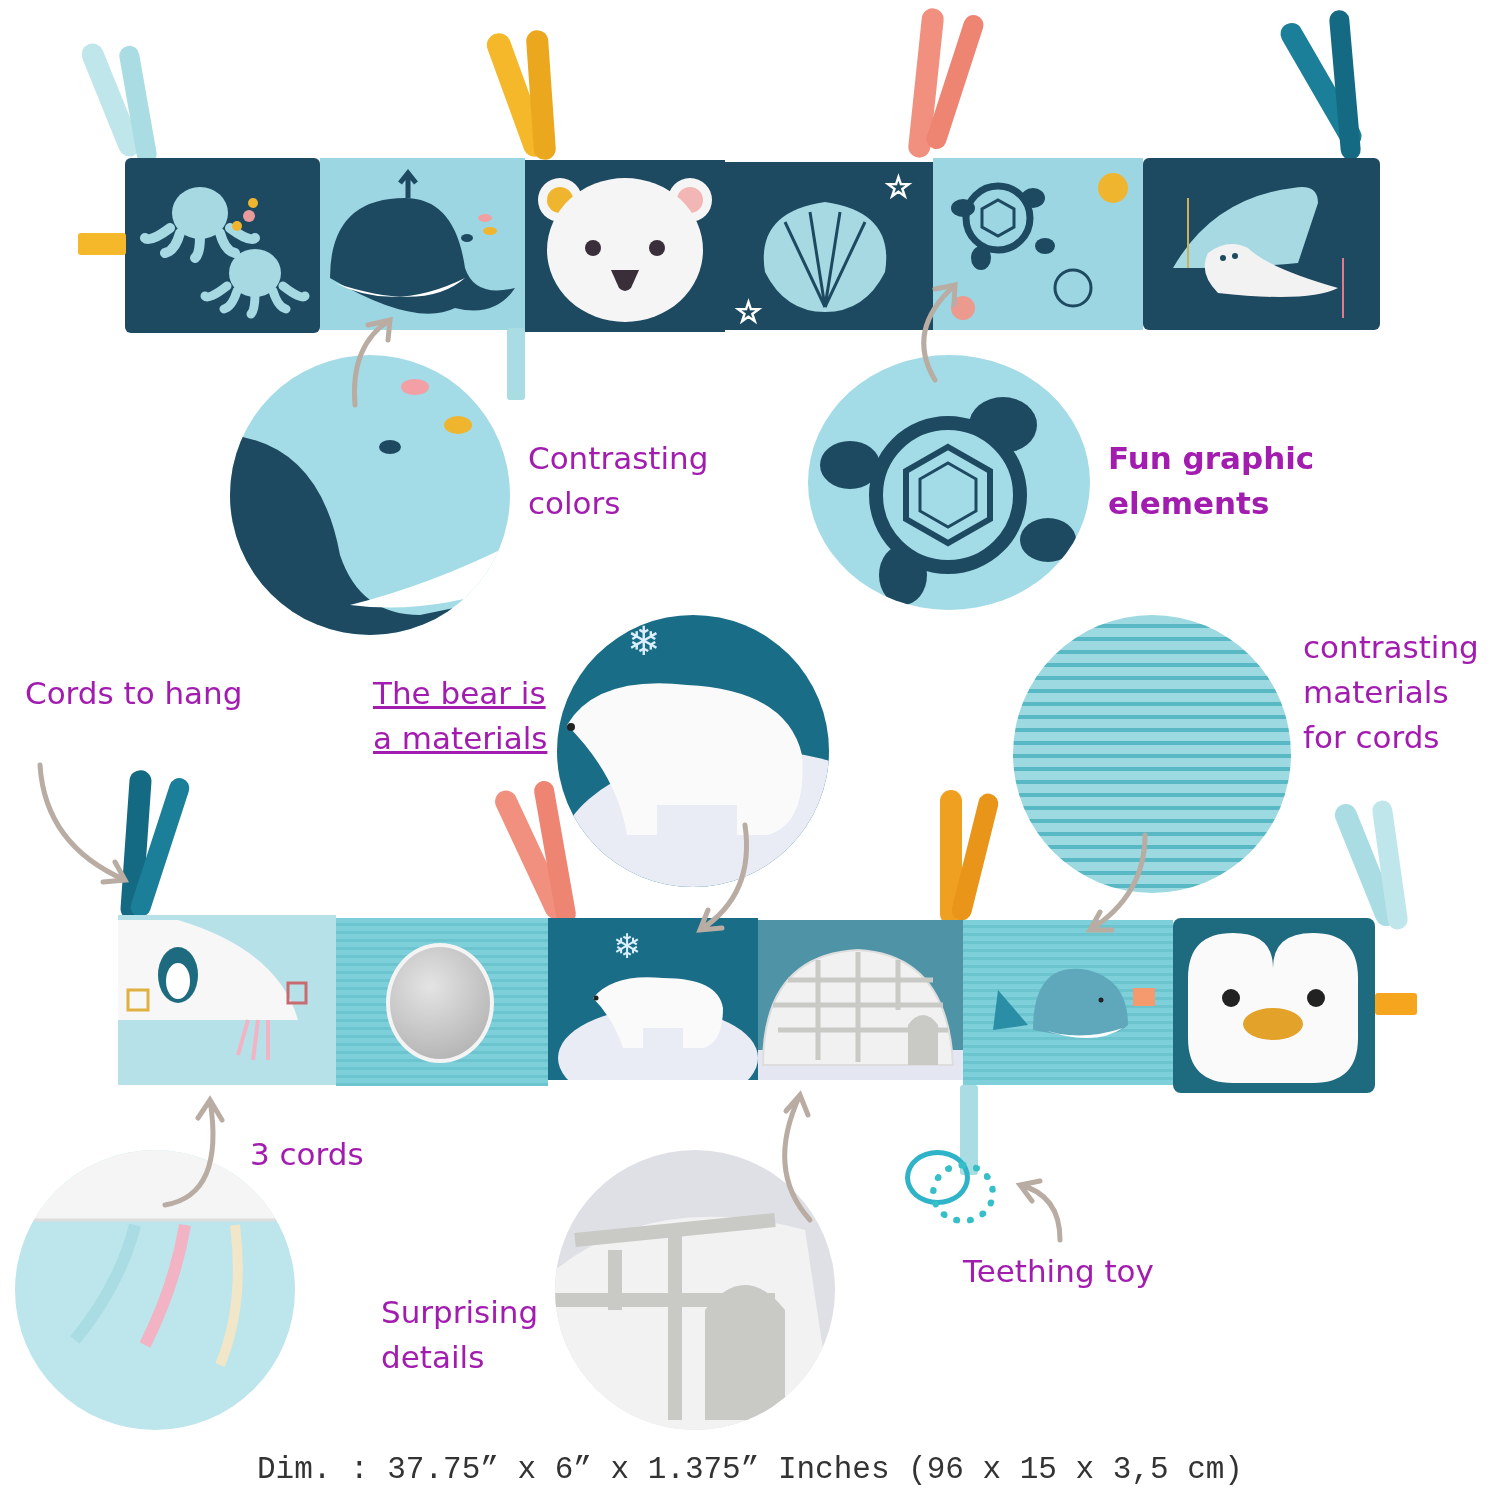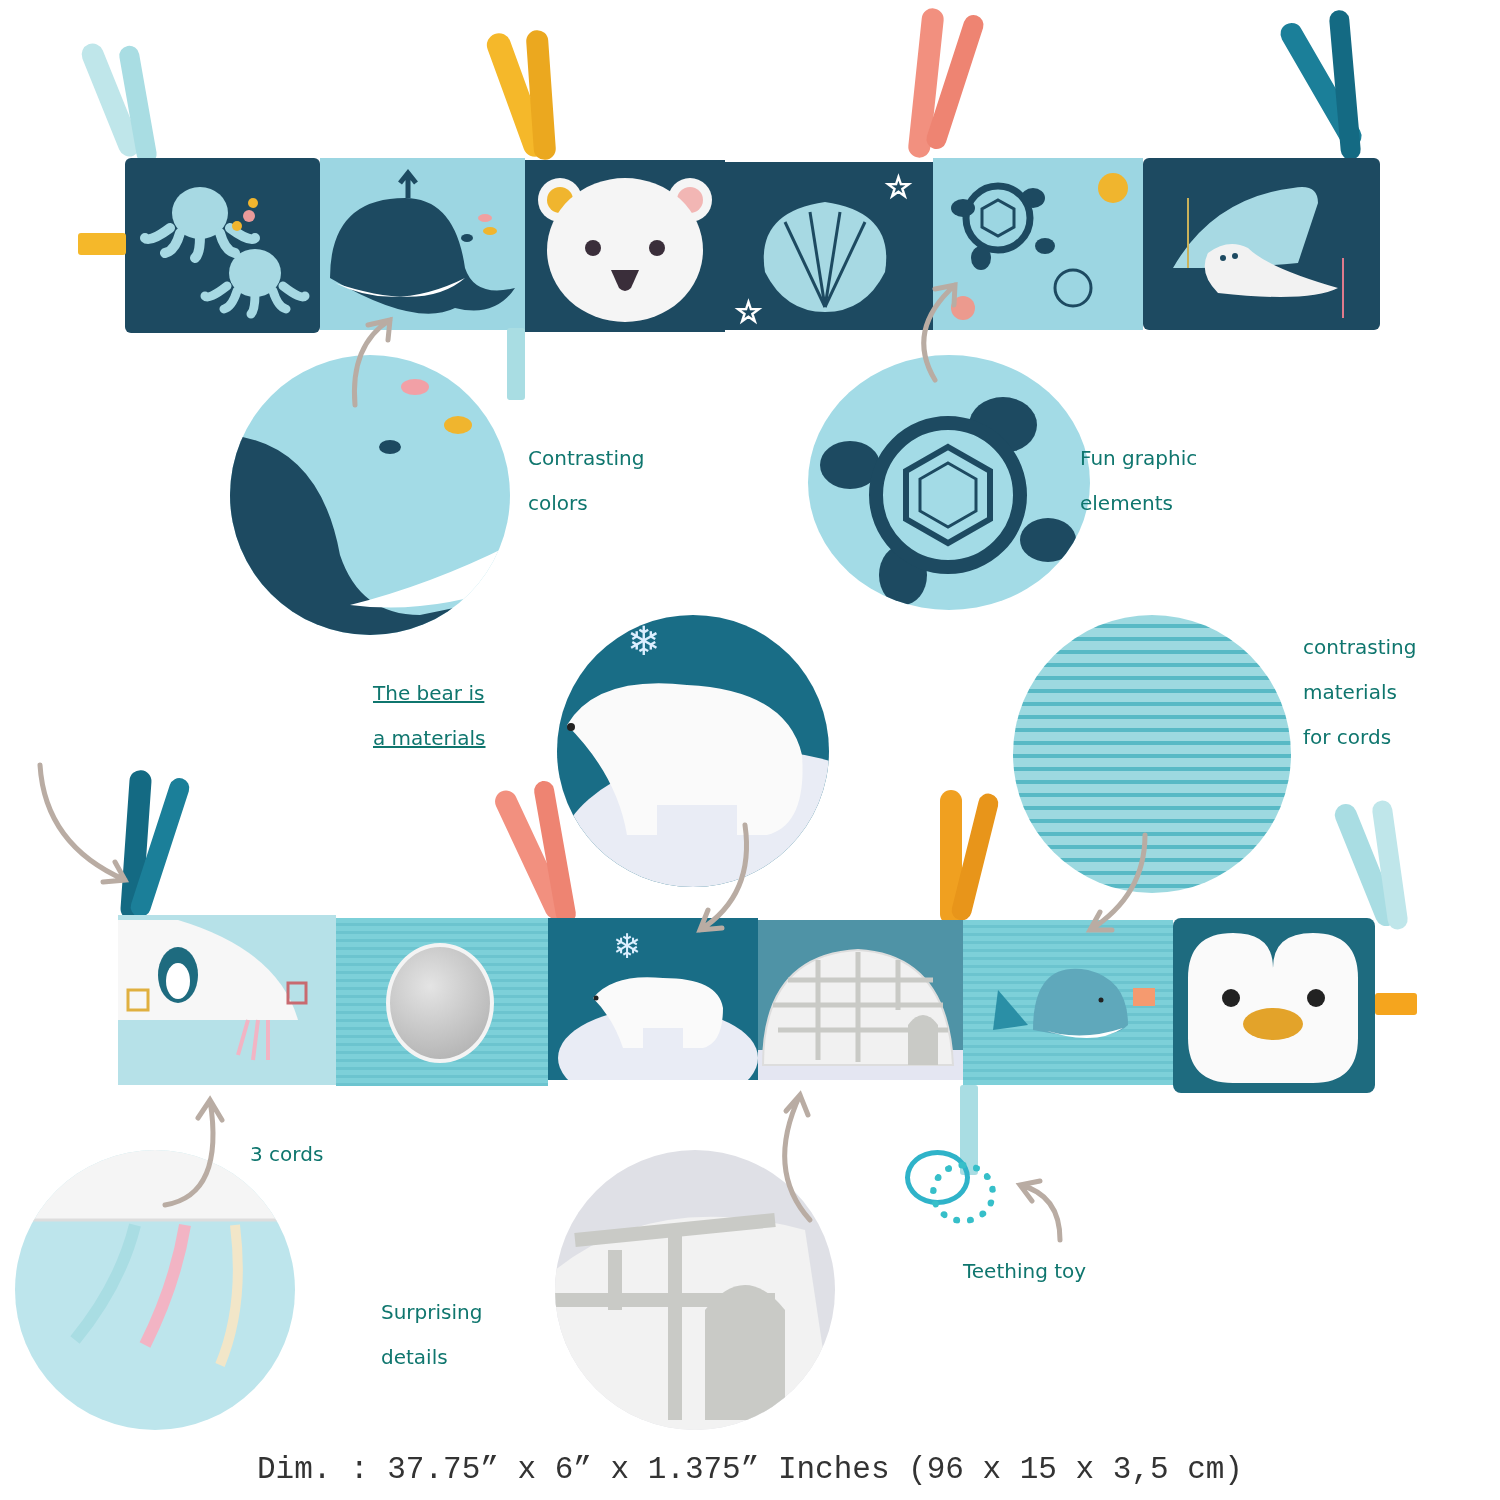--- a/index.html
+++ b/index.html
@@ -1,18 +1,18 @@
 <!DOCTYPE html>
 <html><head>
 <meta charset="utf-8">
 <style>
   html,body{margin:0;padding:0;background:#fff;}
   body{width:1500px;height:1500px;position:relative;overflow:hidden;font-family:"DejaVu Sans","Liberation Sans",sans-serif;}
   .abs{position:absolute;}
-  .label{position:absolute;color:#0f766e;font-size:20px;line-height:45px;font-family:"DejaVu Sans",sans-serif;}
+  .label{position:absolute;color:#a21caf;font-size:31px;line-height:45px;font-family:"DejaVu Sans",sans-serif;}
   .dim{position:absolute;left:0;width:1500px;top:1452px;text-align:center;font-size:31px;color:#333;font-family:Liberation Mono, monospace;}
   .panel{position:absolute;overflow:hidden;}
   .circle{position:absolute;border-radius:50%;overflow:hidden;}
   .strap{position:absolute;border-radius:12px;}
 </style>
 </head>
 <body>
 
 <div>
 
@@ -123,21 +123,21 @@
     <path d="M25 105 q-5 -60 35 -85 m-22 5 l22 -5 l-2 20" stroke="#b9aca3" stroke-width="5" fill="none" stroke-linecap="round"></path>
   </svg>
 <svg class="abs" style="left:900px;top:265px;" width="80" height="130">
     <path d="M35 115 q-30 -50 20 -95 m-20 4 l20 -4 l-1 20" stroke="#b9aca3" stroke-width="5" fill="none" stroke-linecap="round"></path>
   </svg>
 
 <div class="label" style="left:528px;top:436px;">
   <div>Contrasting</div>
   <div>colors</div>
 </div>
-<div class="label" style="left:1080px;top:436px;">
+<div class="label" style="left:1108px;top:436px;font-weight:bold;">
   <div>Fun graphic</div>
   <div>elements</div>
 </div>
 
 <div>
   <div class="strap" style="left:125px;top:770px;width:22px;height:150px;background:#146a83;transform:rotate(4deg);"></div>
   <div class="strap" style="left:150px;top:775px;width:20px;height:145px;background:#1b7f99;transform:rotate(18deg);"></div>
   <div class="strap" style="left:520px;top:785px;width:22px;height:140px;background:#f2907f;transform:rotate(-25deg);"></div>
   <div class="strap" style="left:545px;top:780px;width:20px;height:145px;background:#ee8472;transform:rotate(-10deg);"></div>
   <div class="strap" style="left:940px;top:790px;width:22px;height:135px;background:#f0a020;transform:rotate(0deg);"></div>
@@ -242,20 +242,21 @@
     <path d="M5 115 q60 -10 45 -105 m-12 18 l12 -18 l12 20" stroke="#b9aca3" stroke-width="5" fill="none" stroke-linecap="round"></path>
   </svg>
 <svg class="abs" style="left:750px;top:1080px;" width="80" height="150">
     <path d="M60 140 q-45 -50 -10 -125 m-14 16 l14 -16 l8 20" stroke="#b9aca3" stroke-width="5" fill="none" stroke-linecap="round"></path>
   </svg>
 <svg class="abs" style="left:1010px;top:1170px;" width="70" height="80">
     <path d="M50 70 q0 -45 -40 -55 m12 16 l-12 -16 l20 -4" stroke="#b9aca3" stroke-width="5" fill="none" stroke-linecap="round"></path>
   </svg>
 
 <div class="label" style="left:25px;top:671px;">
+  <div>Cords to hang</div>
 </div>
 <div class="label" style="left:373px;top:671px;text-decoration:underline;">
   <div>The bear is</div>
   <div>a materials</div>
 </div>
 <div class="label" style="left:1303px;top:625px;">
   <div>contrasting</div>
   <div>materials</div>
   <div>for cords</div>
 </div>

